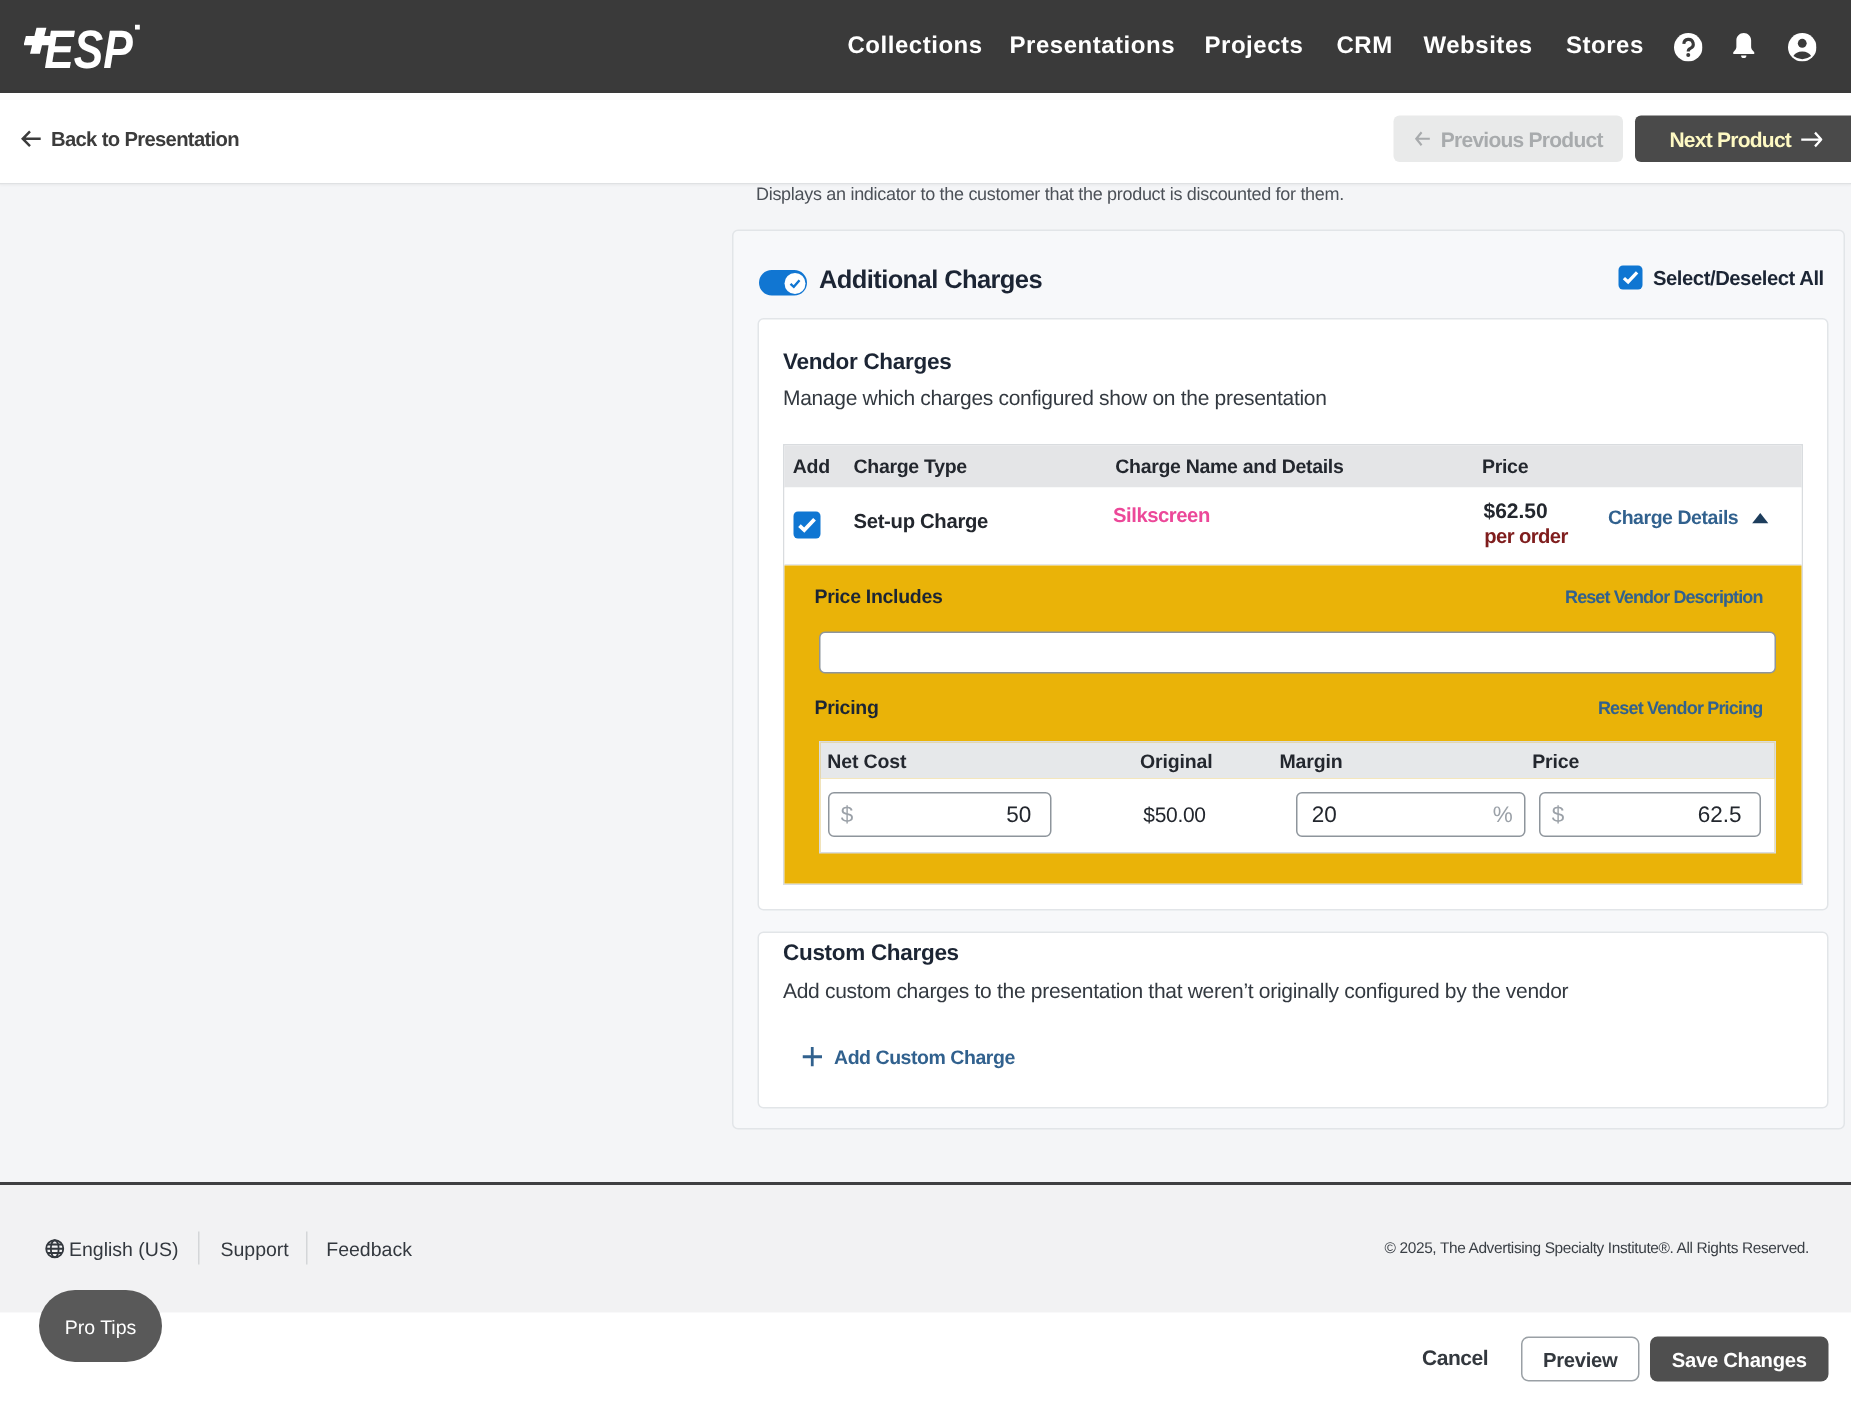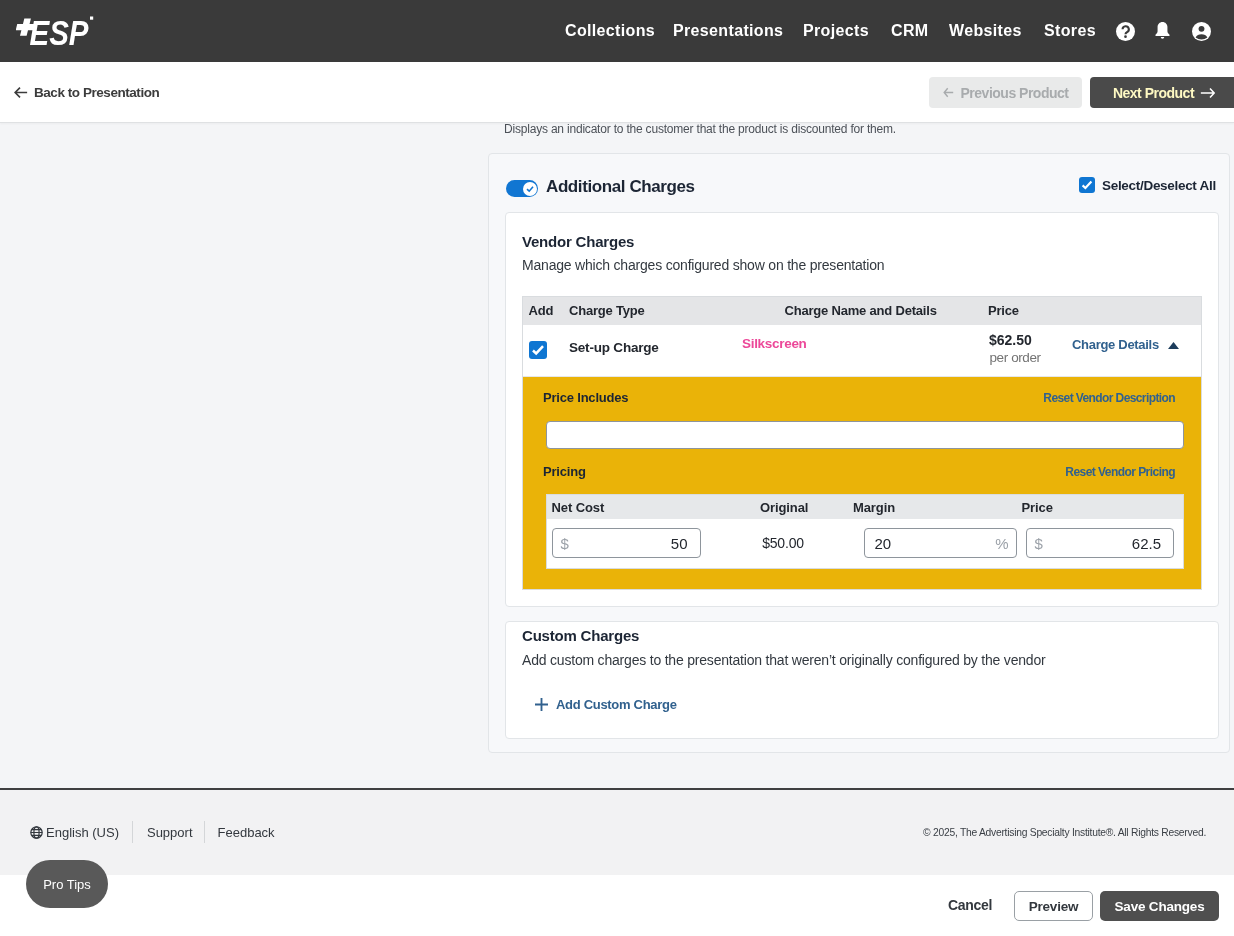--- a/index.html
+++ b/index.html
@@ -141,33 +141,33 @@
   </div>
 
   <div class="panel panel1">
     <div class="ptitle" style="position:absolute;left:16px;top:19.5px;">Vendor Charges</div>
     <div class="ptext" style="position:absolute;left:16px;top:43.5px;">Manage which charges configured show on the presentation</div>
 
     <div class="ctable">
       <div class="cthead">
         <span style="margin-left:5.5px;">Add</span>
         <span style="position:absolute;left:46px;">Charge Type</span>
-        <span style="position:absolute;left:220.5px;margin-left:41px;">Charge Name and Details</span>
+        <span style="position:absolute;left:220.5px;">Charge Name and Details</span>
         <span style="position:absolute;left:465px;">Price</span>
       </div>
       <div class="ctrow">
         <div class="cb" style="position:absolute;left:6px;top:16px;width:18px;height:18px;">
             <svg width="16" height="16" viewBox="0 0 14 14" style="position:absolute;left:1px;top:1px;">
               <path d="M2.6 7.4 L5.4 10 L11.4 3.6" stroke="#fff" stroke-width="2.2" fill="none"></path>
             </svg>
           </div>
         <span style="position:absolute;left:46px;top:14.5px;font-size:13.5px;font-weight:bold;letter-spacing:-0.2px;color:#23272e;">Set-up Charge</span>
         <span style="position:absolute;left:219px;top:11px;font-size:13.5px;font-weight:bold;letter-spacing:-0.3px;color:#ec4899;">Silkscreen</span>
         <span style="position:absolute;left:466px;top:6.5px;font-size:14px;font-weight:bold;letter-spacing:0px;color:#23272e;">$62.50</span>
-        <span style="position:absolute;left:466.5px;top:25px;font-size:13.5px;letter-spacing:-0.4px;color:#737373;">per order</span>
+        <span style="position:absolute;left:466.5px;top:25px;font-size:13.5px;letter-spacing:-0.4px;color:#7f1d1d;font-weight:bold;">per order</span>
         <span class="lnk" style="position:absolute;left:549px;top:12px;font-size:13px;letter-spacing:-0.3px;">Charge Details
           <svg width="11" height="7" viewBox="0 0 11 7" style="margin-left:6px;">
               <path d="M0 7 L5.5 0 L11 7 Z" fill="#1d3d5c"></path>
             </svg>
         </span>
       </div>
       <div class="details">
         <span class="ptitle" style="position:absolute;left:20px;top:13px;font-size:13px;">Price Includes</span>
         <span class="lnk" style="position:absolute;right:26px;top:14px;font-size:12px;letter-spacing:-0.6px;">Reset Vendor Description</span>
         <div class="input" style="position:absolute;left:23px;top:43.5px;width:638px;height:28px;"></div>

